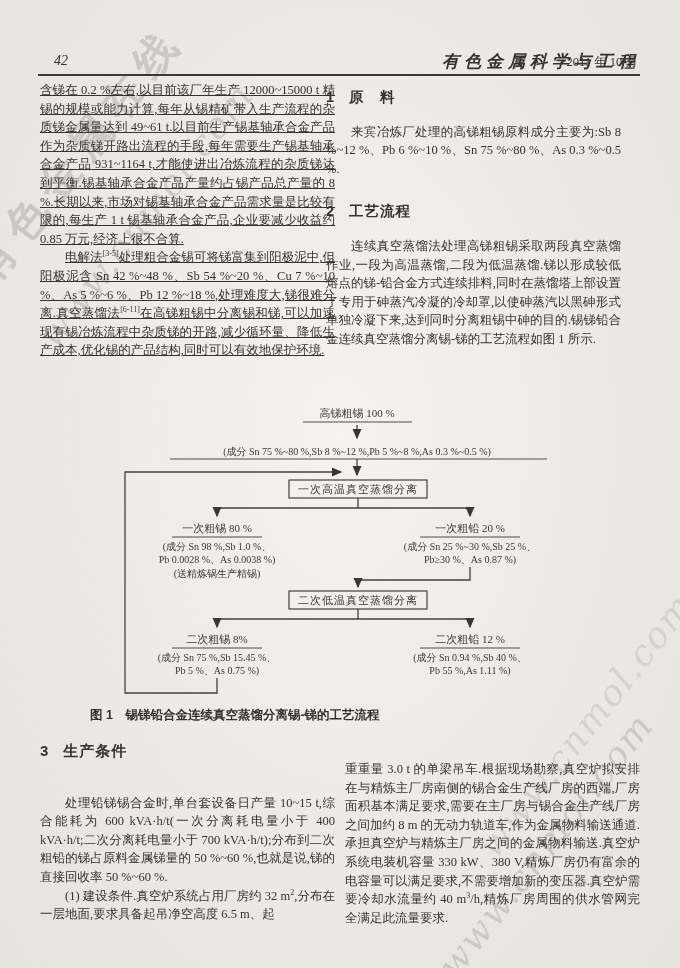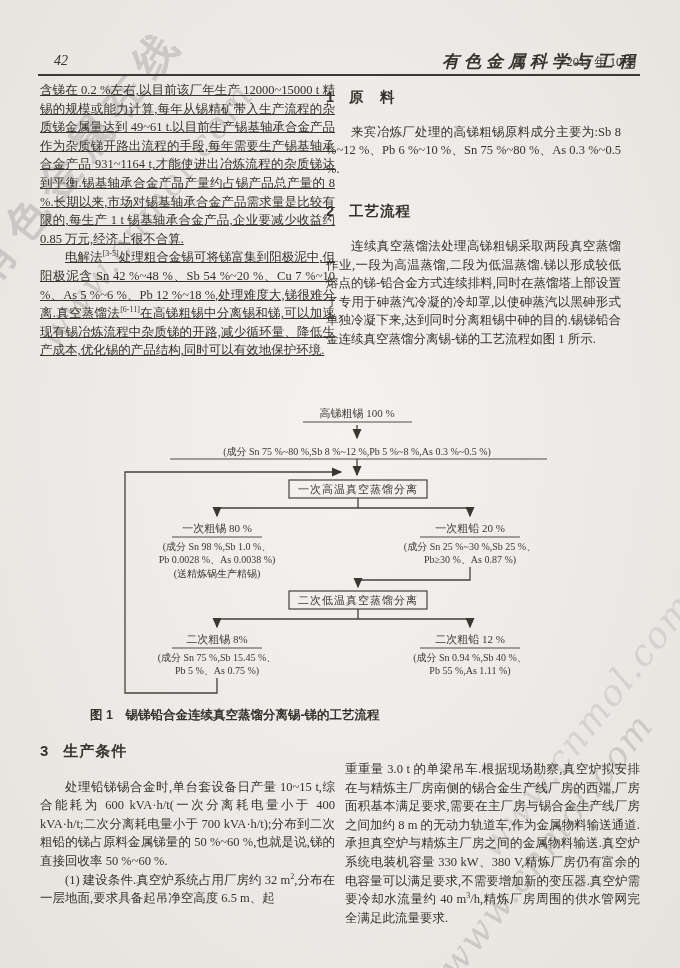--- a/index.html
+++ b/index.html
@@ -39,21 +39,21 @@
   .indent{text-indent:2em;}
   .sec-head{font-family:"Liberation Sans","DejaVu Sans",sans-serif;
             font-weight:bold;font-size:14.5px;letter-spacing:1px;}
   .sec-num{margin-right:14px;}
   sup.cite{font-size:8px;line-height:0;}
   #left-top{left:40px;top:81px;text-decoration:underline;}
   #right-top{left:326px;top:88px;}
   #right-top .sec-head{margin-bottom:16px;}
   #s1-body{margin-bottom:24px;}
   #left-bottom{left:40px;top:742px;}
-  #left-bottom .sec-head{margin-bottom:17px;font-size:15px;}
+  #left-bottom .sec-head{margin-bottom:33px;font-size:15px;}
   #right-bottom{left:345px;top:740px;margin-top:20px;}
   
   #figure{position:absolute;left:90px;top:396px;width:510px;height:315px;z-index:2;}
   #figure svg{display:block;}
   #figure text{fill:#3a3731;font-family:"Liberation Serif","DejaVu Serif",serif;}
   .fc-label{font-size:11px;}
   .fc-comp{font-size:10px;}
   .fc-box{font-size:11px;letter-spacing:1px;}
   .fc-line{stroke:#45413b;stroke-width:1.3;fill:none;}
   .fc-thin{stroke:#514c45;stroke-width:1;fill:none;}

